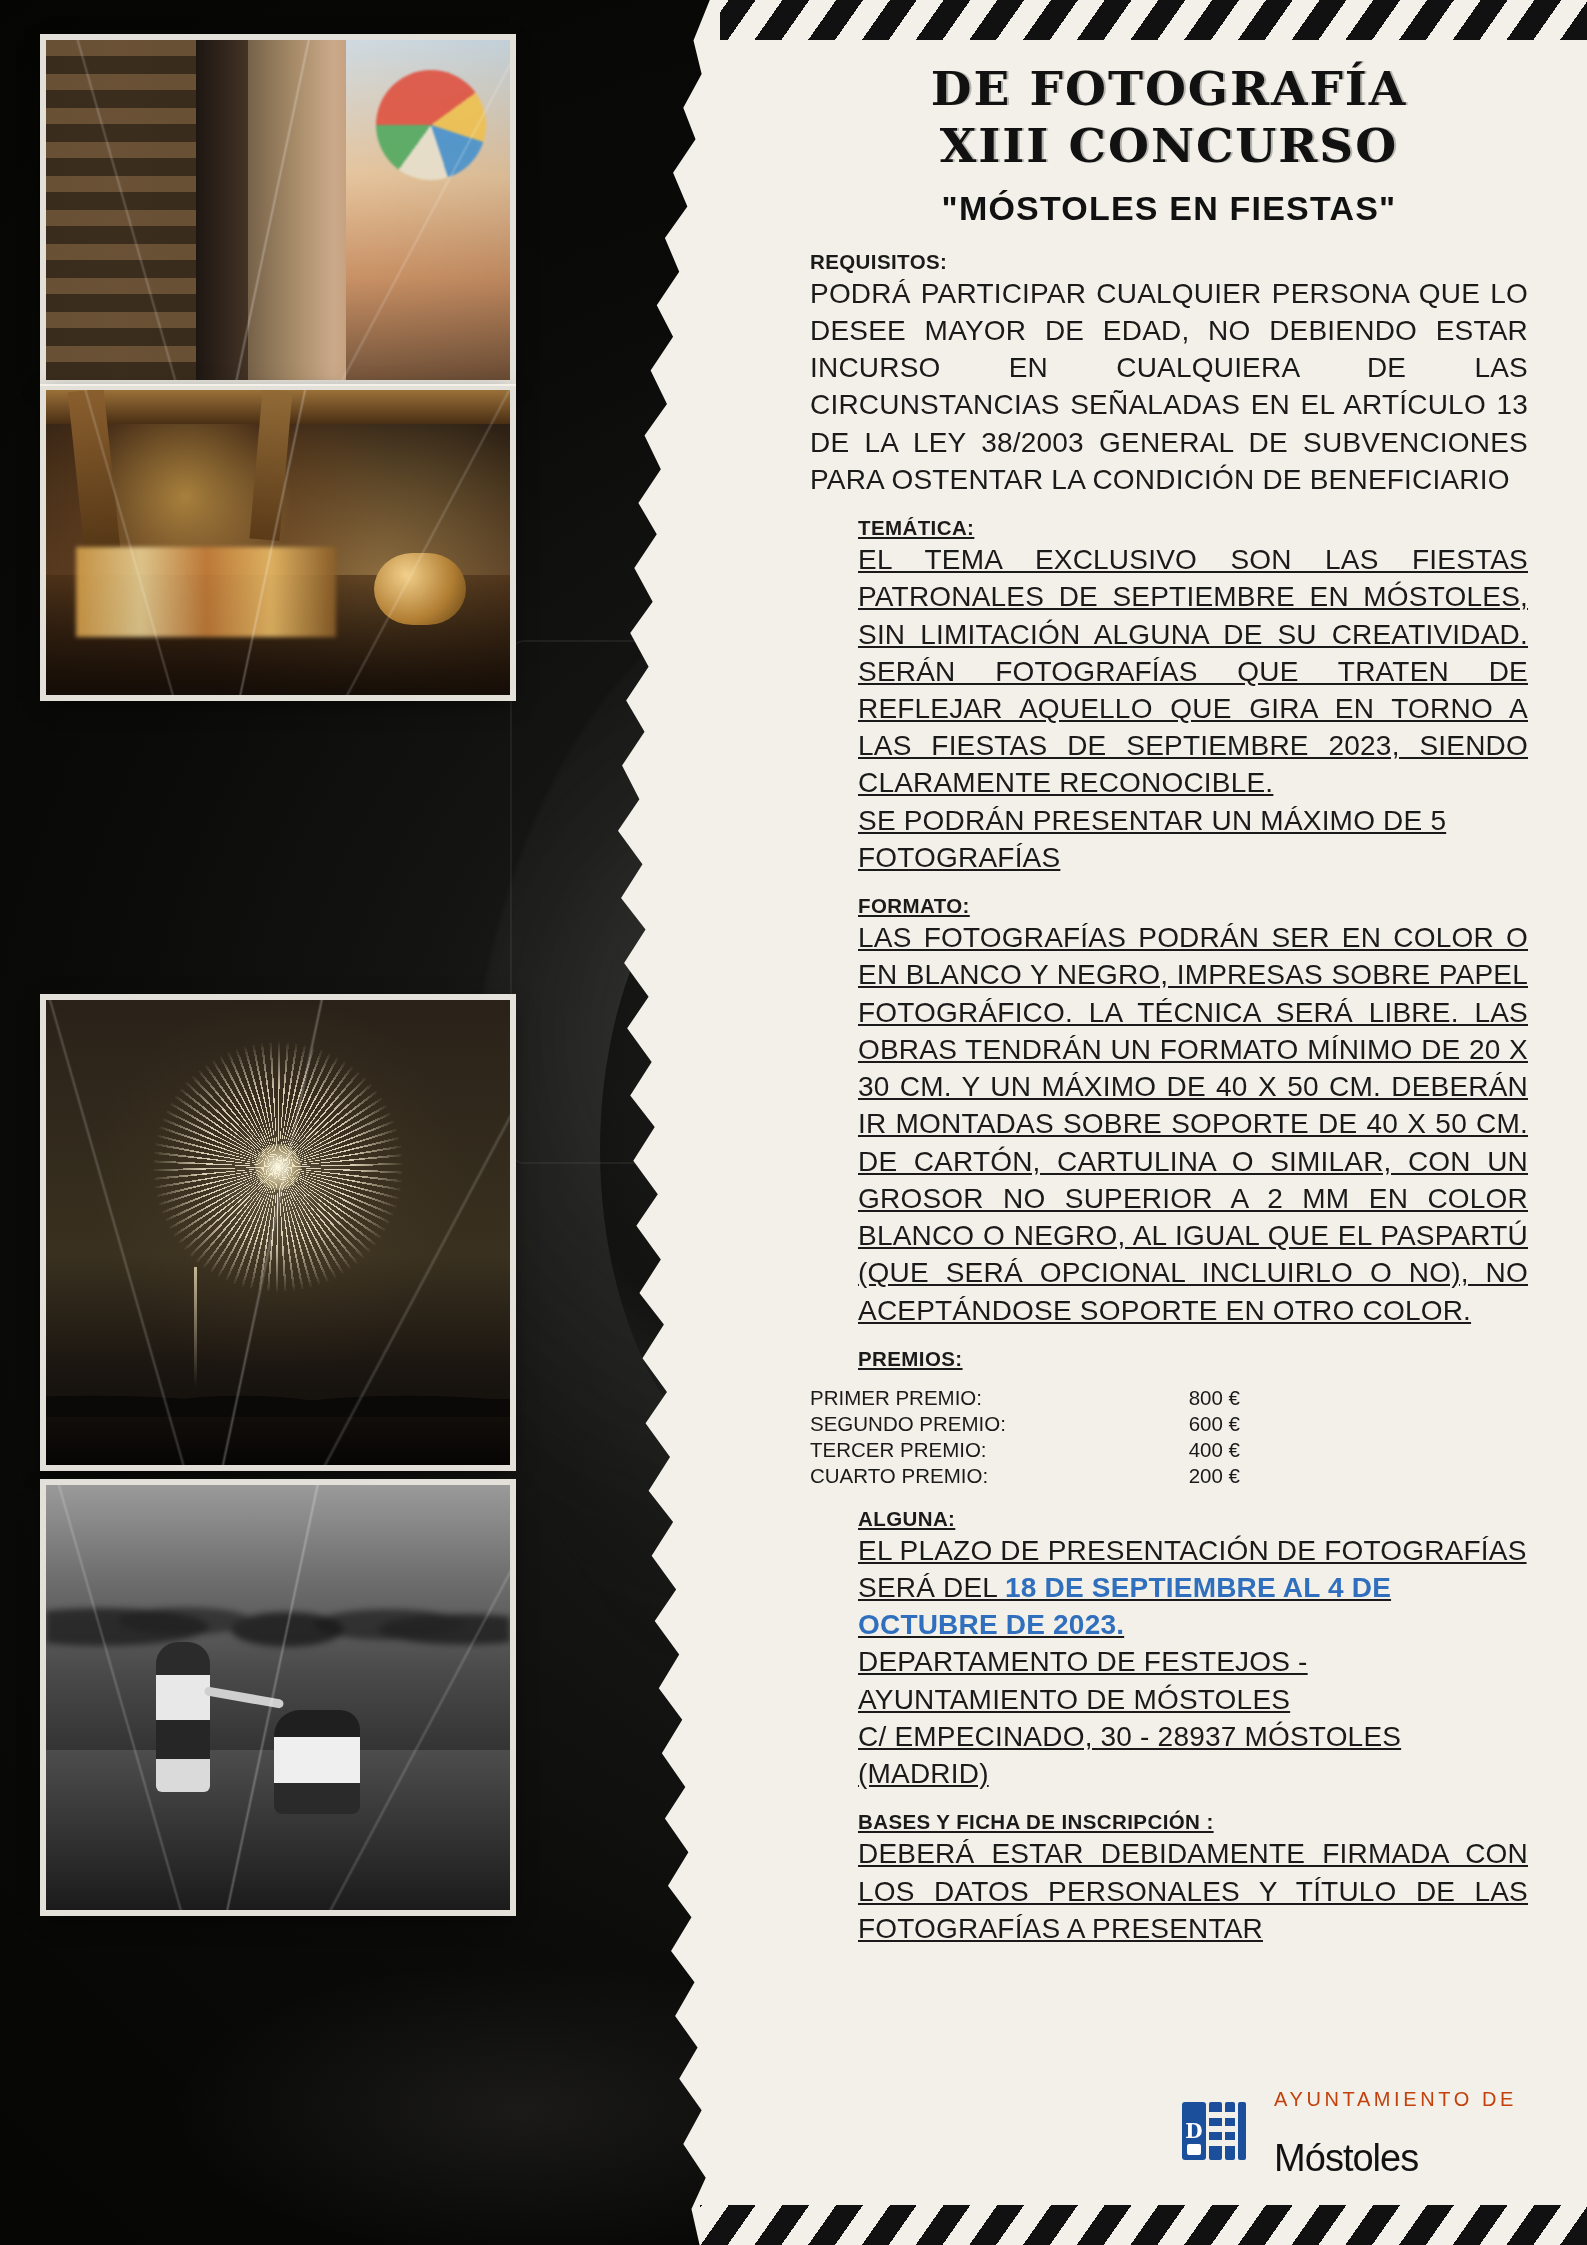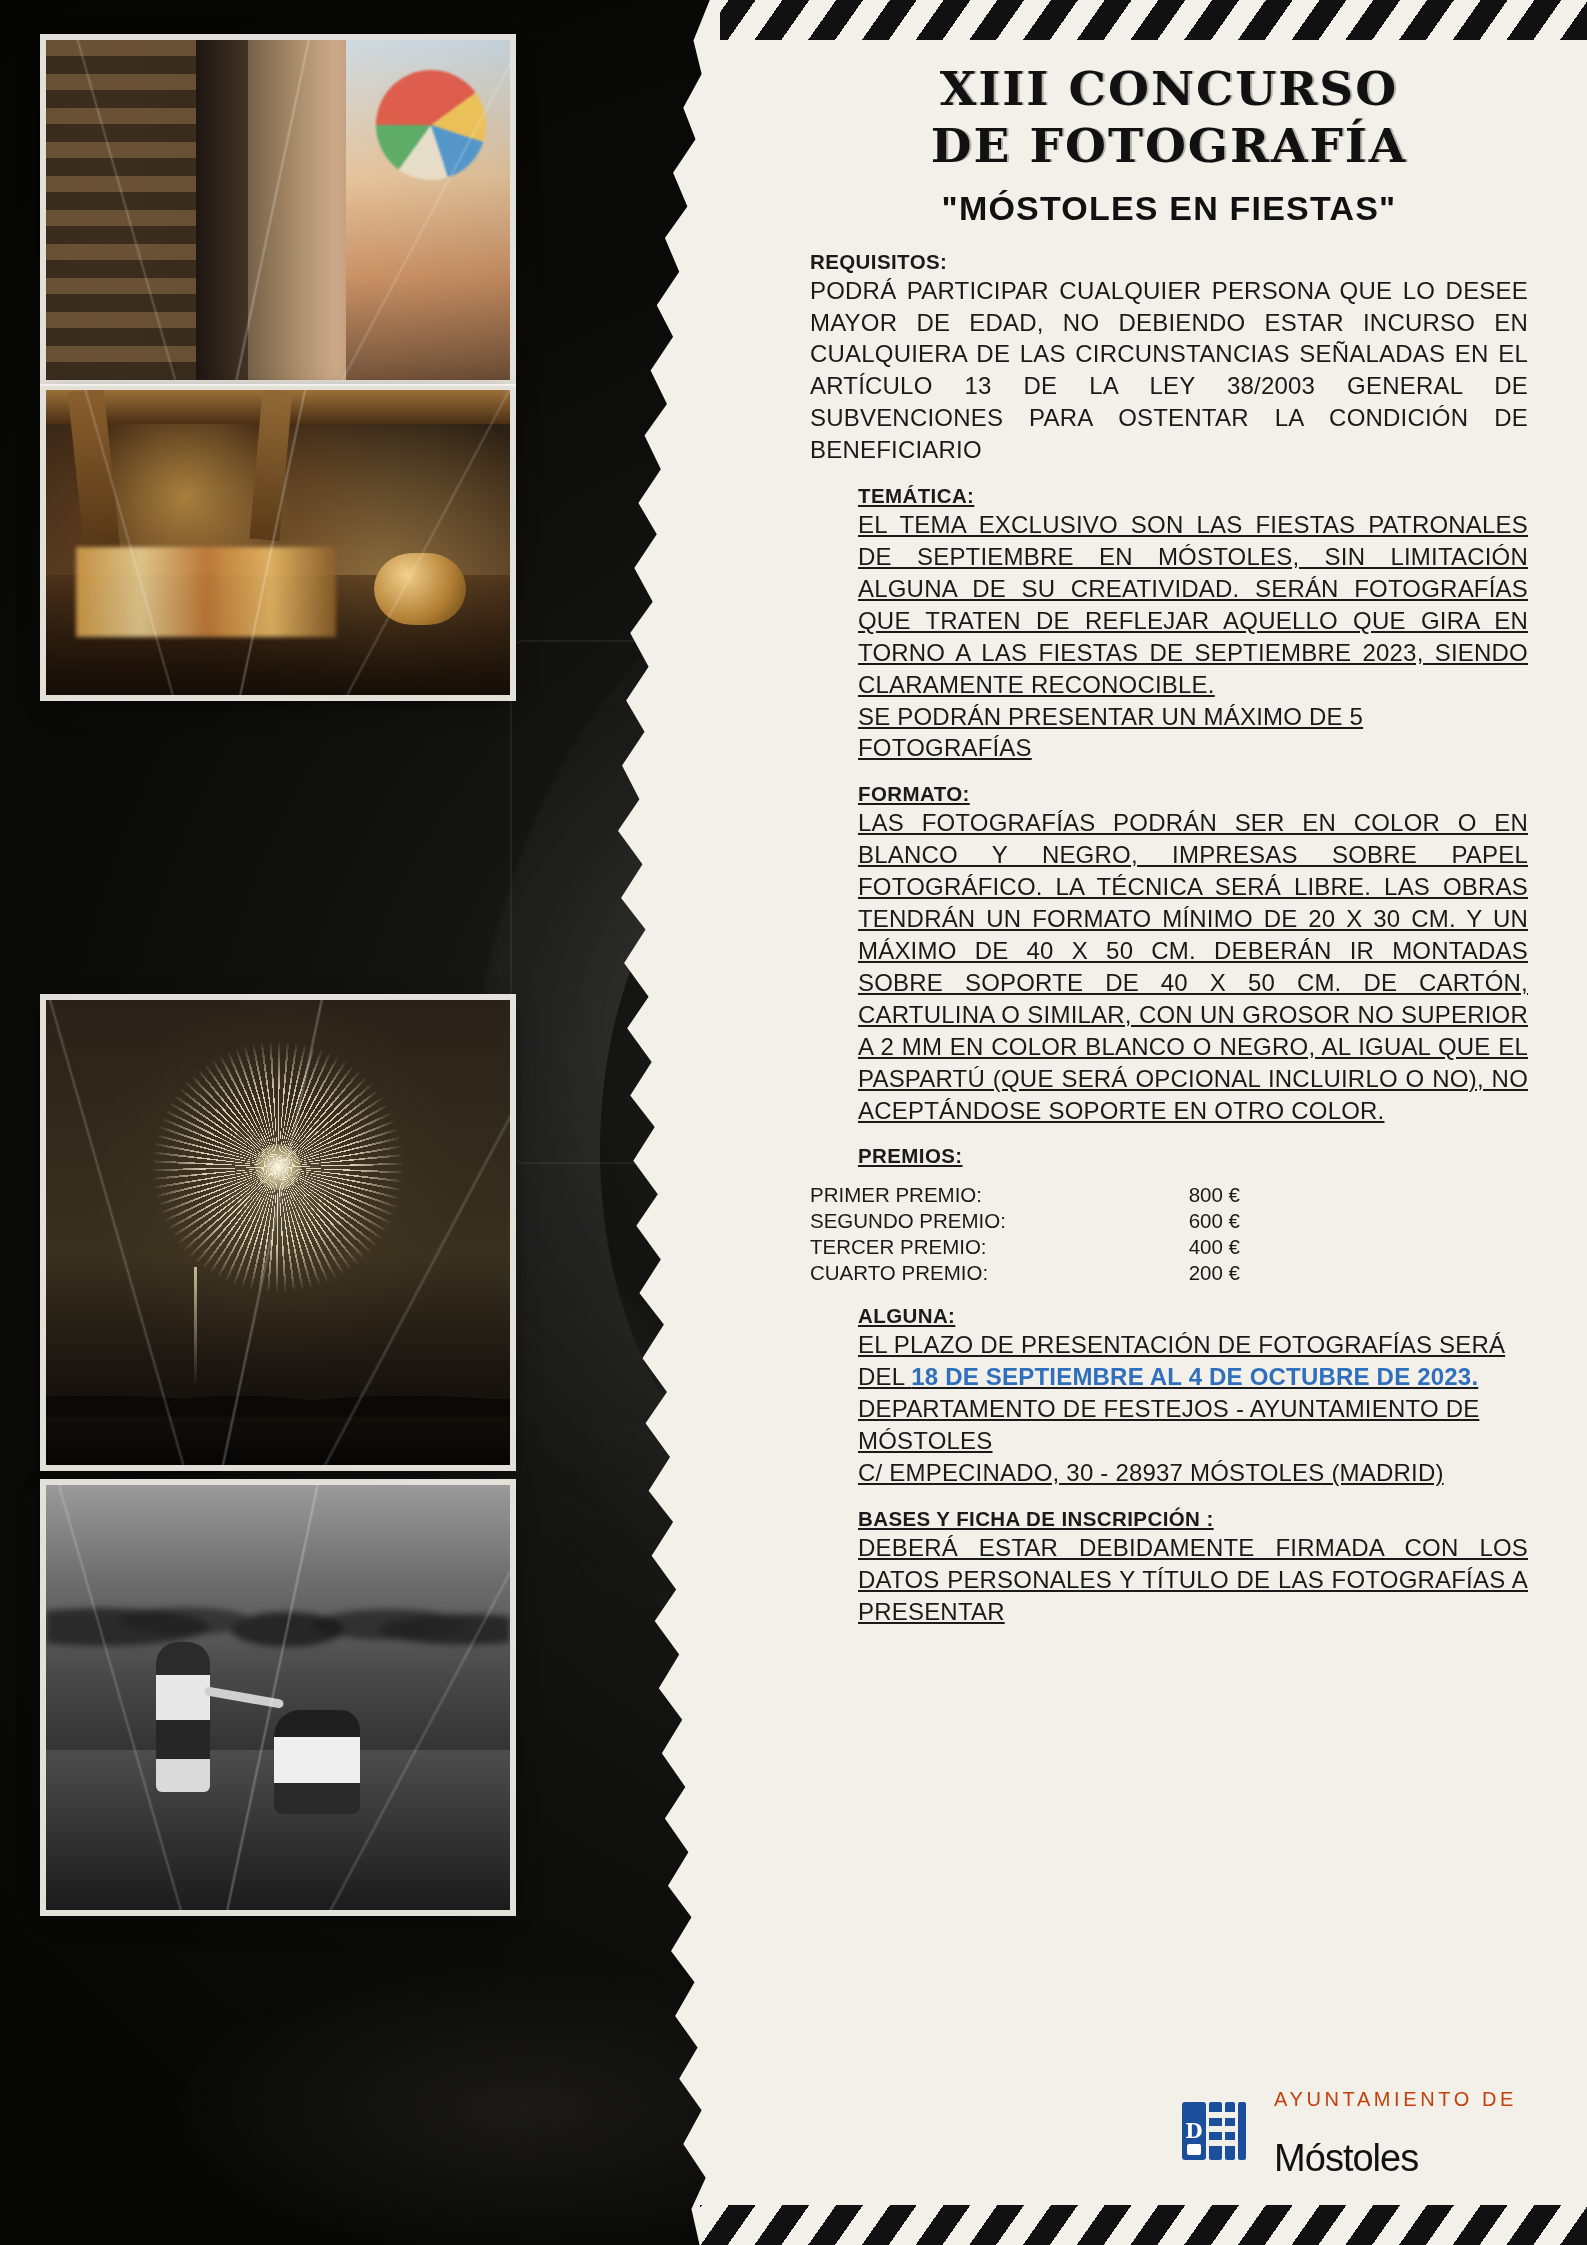--- a/index.html
+++ b/index.html
@@ -325,21 +325,21 @@
     color: #111;
   }
   .sec { margin-bottom: 18px; }
   .sec-head {
     font-weight: 700;
     font-size: 20.5px;
     letter-spacing: .4px;
     margin-bottom: 1px;
   }
   .sec-body {
-    font-size: 24px;
+    font-size: 28px;
     line-height: 1.33;
     text-align: justify;
     text-justify: inter-word;
     letter-spacing: .2px;
   }
   .sec-body.nj { text-align: left; }
   .indent { padding-left: 48px; text-decoration: underline; }
 
   .prize-table {
     padding-left: 48px;
@@ -443,22 +443,22 @@
   <div class="scratch"></div>
 </div>
 
 <div class="cream-panel"></div>
 <div class="stripe-bar stripe-top"></div>
 <div class="stripe-bar stripe-bottom"></div>
 
 <div class="content">
 
   <div class="title">
+    <div>DE FOTOGRAFÍA</div>
     <div>XIII CONCURSO</div>
-    <div>DE FOTOGRAFÍA</div>
   </div>
 
   <div class="subtitle">"MÓSTOLES EN FIESTAS"</div>
 
   <div class="sec">
     <div class="sec-head">REQUISITOS:</div>
     <div class="sec-body">PODRÁ PARTICIPAR CUALQUIER PERSONA QUE LO DESEE MAYOR DE EDAD, NO DEBIENDO ESTAR INCURSO EN CUALQUIERA DE LAS CIRCUNSTANCIAS SEÑALADAS EN EL ARTÍCULO 13 DE LA LEY 38/2003 GENERAL DE SUBVENCIONES PARA OSTENTAR LA CONDICIÓN DE BENEFICIARIO</div>
   </div>
 
   <div class="sec indent">

